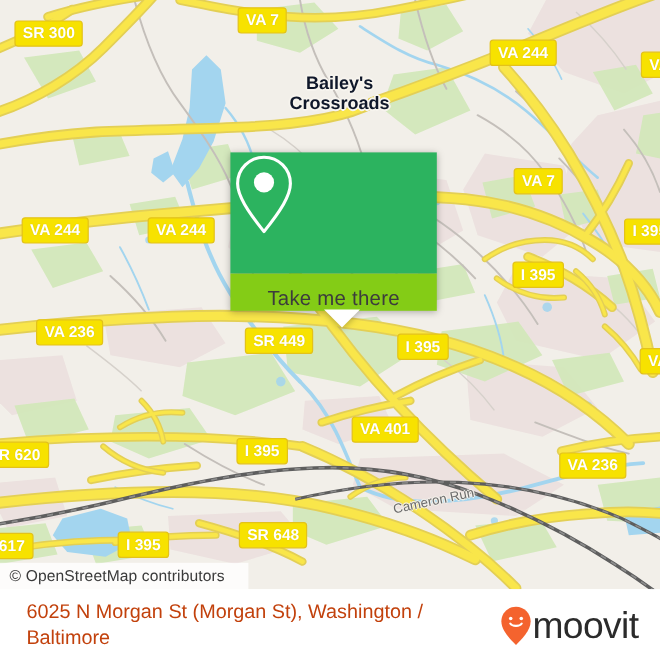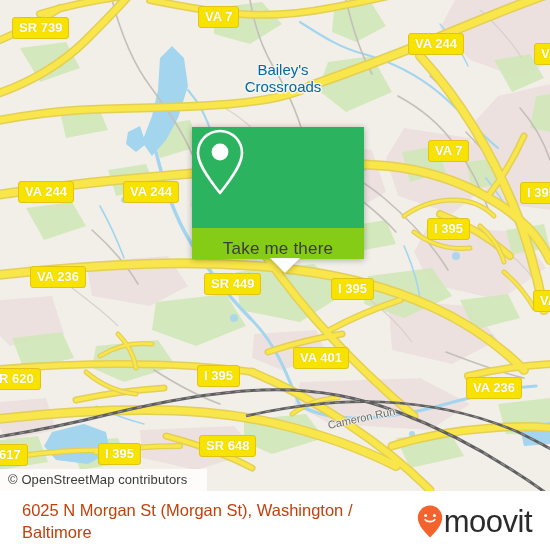--- a/index.html
+++ b/index.html
@@ -37,28 +37,29 @@
     line-height:1;
     padding:3px 6px 4px 6px;
     white-space:nowrap;
     text-shadow:0 0 1px rgba(120,100,0,.25);
     box-sizing:border-box;
   }
 
   
   .place{
     position:absolute;
-    color:#0369a1;
+    color:#0f172a;
     font-size:15px;
     text-align:center;
     line-height:1.12;
     text-shadow:
       -1.5px 0 #f7f4ee, 1.5px 0 #f7f4ee, 0 -1.5px #f7f4ee, 0 1.5px #f7f4ee,
       -1px -1px #f7f4ee, 1px -1px #f7f4ee, -1px 1px #f7f4ee, 1px 1px #f7f4ee;
     white-space:nowrap;
+    font-weight:bold;
   }
   .water-label{
     position:absolute;
     color:#6b6b6b;
     font-size:11px;
     white-space:nowrap;
     text-shadow:
       -1px 0 #f2efe9,1px 0 #f2efe9,0 -1px #f2efe9,0 1px #f2efe9;
   }
 
@@ -299,21 +300,21 @@
         <g>
           <path d="M-10 438 C30 432 70 424 110 414 C160 402 210 392 262 390 C310 388 356 396 398 412 C440 428 478 448 512 470 C528 480 542 490 550 496" fill="none" stroke="#5e5e5e" stroke-width="3"></path>
           <path d="M-10 438 C30 432 70 424 110 414 C160 402 210 392 262 390 C310 388 356 396 398 412 C440 428 478 448 512 470 C528 480 542 490 550 496" fill="none" stroke="#8c8c8c" stroke-width="1.4" stroke-dasharray="5 5"></path>
           <path d="M246 416 C290 406 336 400 382 402 C430 404 476 414 518 432 C534 440 546 446 552 450" fill="none" stroke="#5e5e5e" stroke-width="2.6"></path>
           <path d="M246 416 C290 406 336 400 382 402 C430 404 476 414 518 432 C534 440 546 446 552 450" fill="none" stroke="#8c8c8c" stroke-width="1.2" stroke-dasharray="5 5"></path>
         </g>
       </g>
     </svg>
 
     <div id="shield-layer">
-        <div class="shield" style="left: 12px; top: 17px;">SR 739</div>
+        <div class="shield" style="left: 12px; top: 17px;">SR 300</div>
         <div class="shield" style="left: 198px; top: 6px;">VA 7</div>
         <div class="shield" style="left: 408px; top: 33px;">VA 244</div>
         <div class="shield" style="left: 534px; top: 43px;">VA</div>
         <div class="shield" style="left: 428px; top: 140px;">VA 7</div>
         <div class="shield" style="left: 520px; top: 182px;">I 395</div>
         <div class="shield" style="left: 18px; top: 181px;">VA 244</div>
         <div class="shield" style="left: 123px; top: 181px;">VA 244</div>
         <div class="shield" style="left: 427px; top: 218px;">I 395</div>
         <div class="shield" style="left: 30px; top: 266px;">VA 236</div>
         <div class="shield" style="left: 204px; top: 273px;">SR 449</div>

